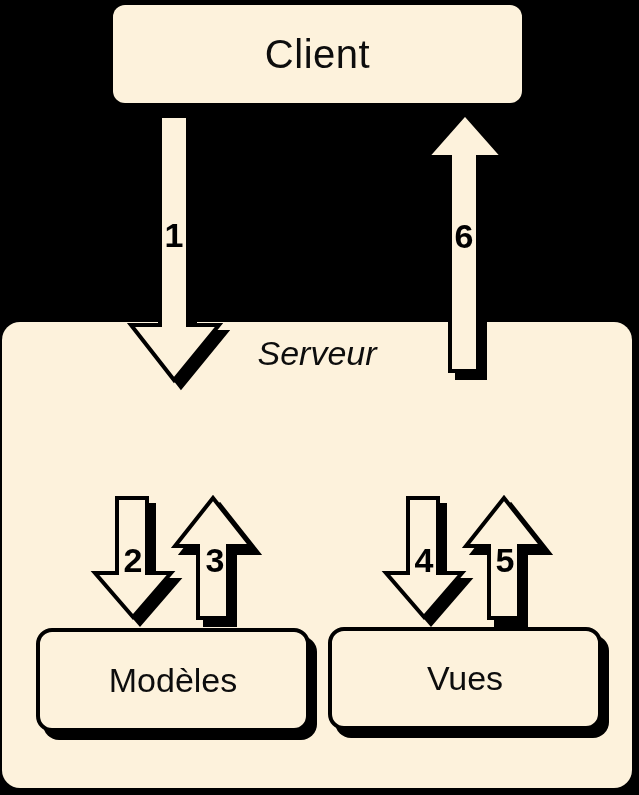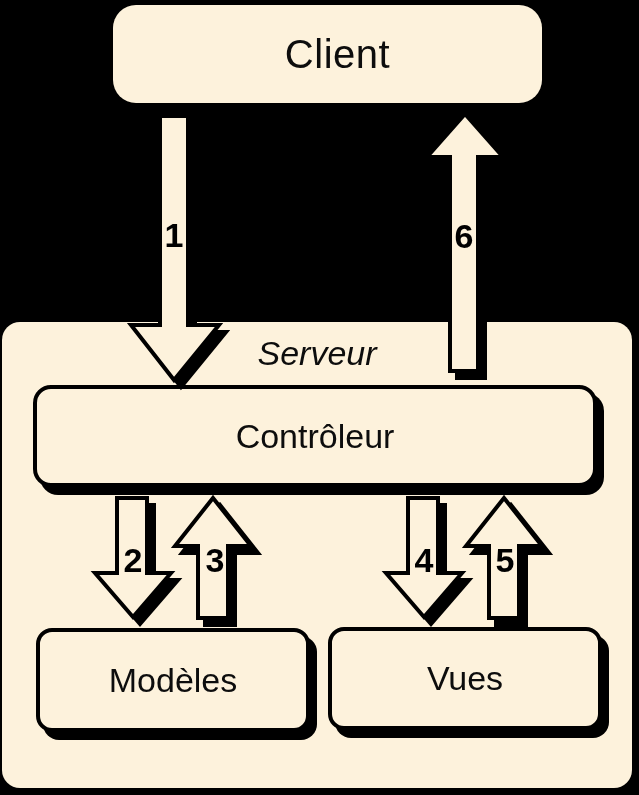--- a/index.html
+++ b/index.html
@@ -19,24 +19,23 @@
     position: absolute;
     background: #FDF2DC;
     display: flex;
     align-items: center;
     justify-content: center;
     color: #0d0d0d;
   }
   .client-box {
     left: 113px; top: 5px;
     width: 409px; height: 98px;
-    border-radius: 23px;
+    border-radius: 12px;
     font-size: 40px;
     letter-spacing: 0.5px;
-    padding-left: 20px;
   }
   .server-box {
     left: 2px; top: 322px;
     width: 630px; height: 466px;
     border-radius: 18px;
   }
   .server-label {
     position: absolute;
     left: 2px; top: 334px;
     width: 630px;
@@ -87,23 +86,20 @@
 
 <div class="stage">
 
   <div class="plain-box client-box">
     <span>Client</span>
   </div>
 
   <div class="plain-box server-box"></div>
   <div class="server-label">Serveur</div>
 
-  <div class="framed-box controller-box">
-    <span>Contrôleur</span>
-  </div>
 
   <div class="framed-box models-box">
     <span>Modèles</span>
   </div>
 
   <div class="framed-box views-box">
     <span>Vues</span>
   </div>
 
   <svg class="arrow-layer" width="639" height="795" viewBox="0 0 639 795">

